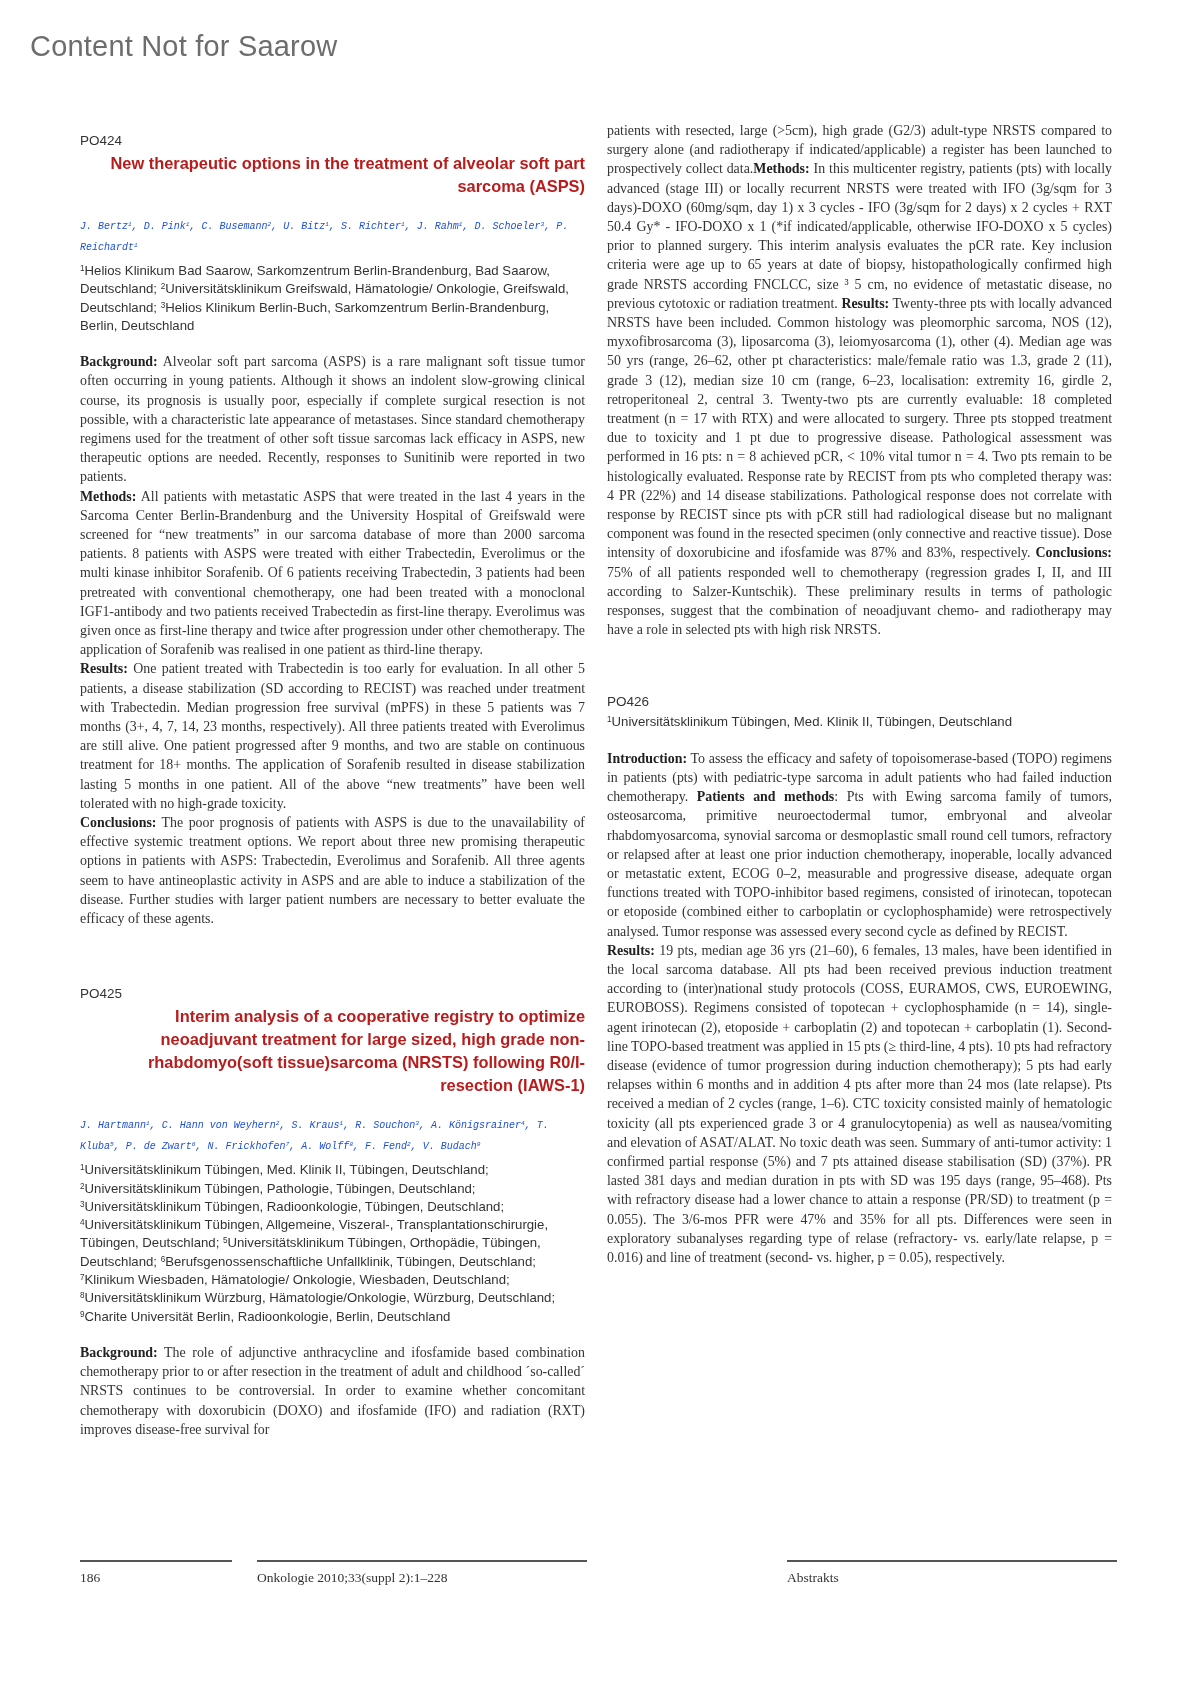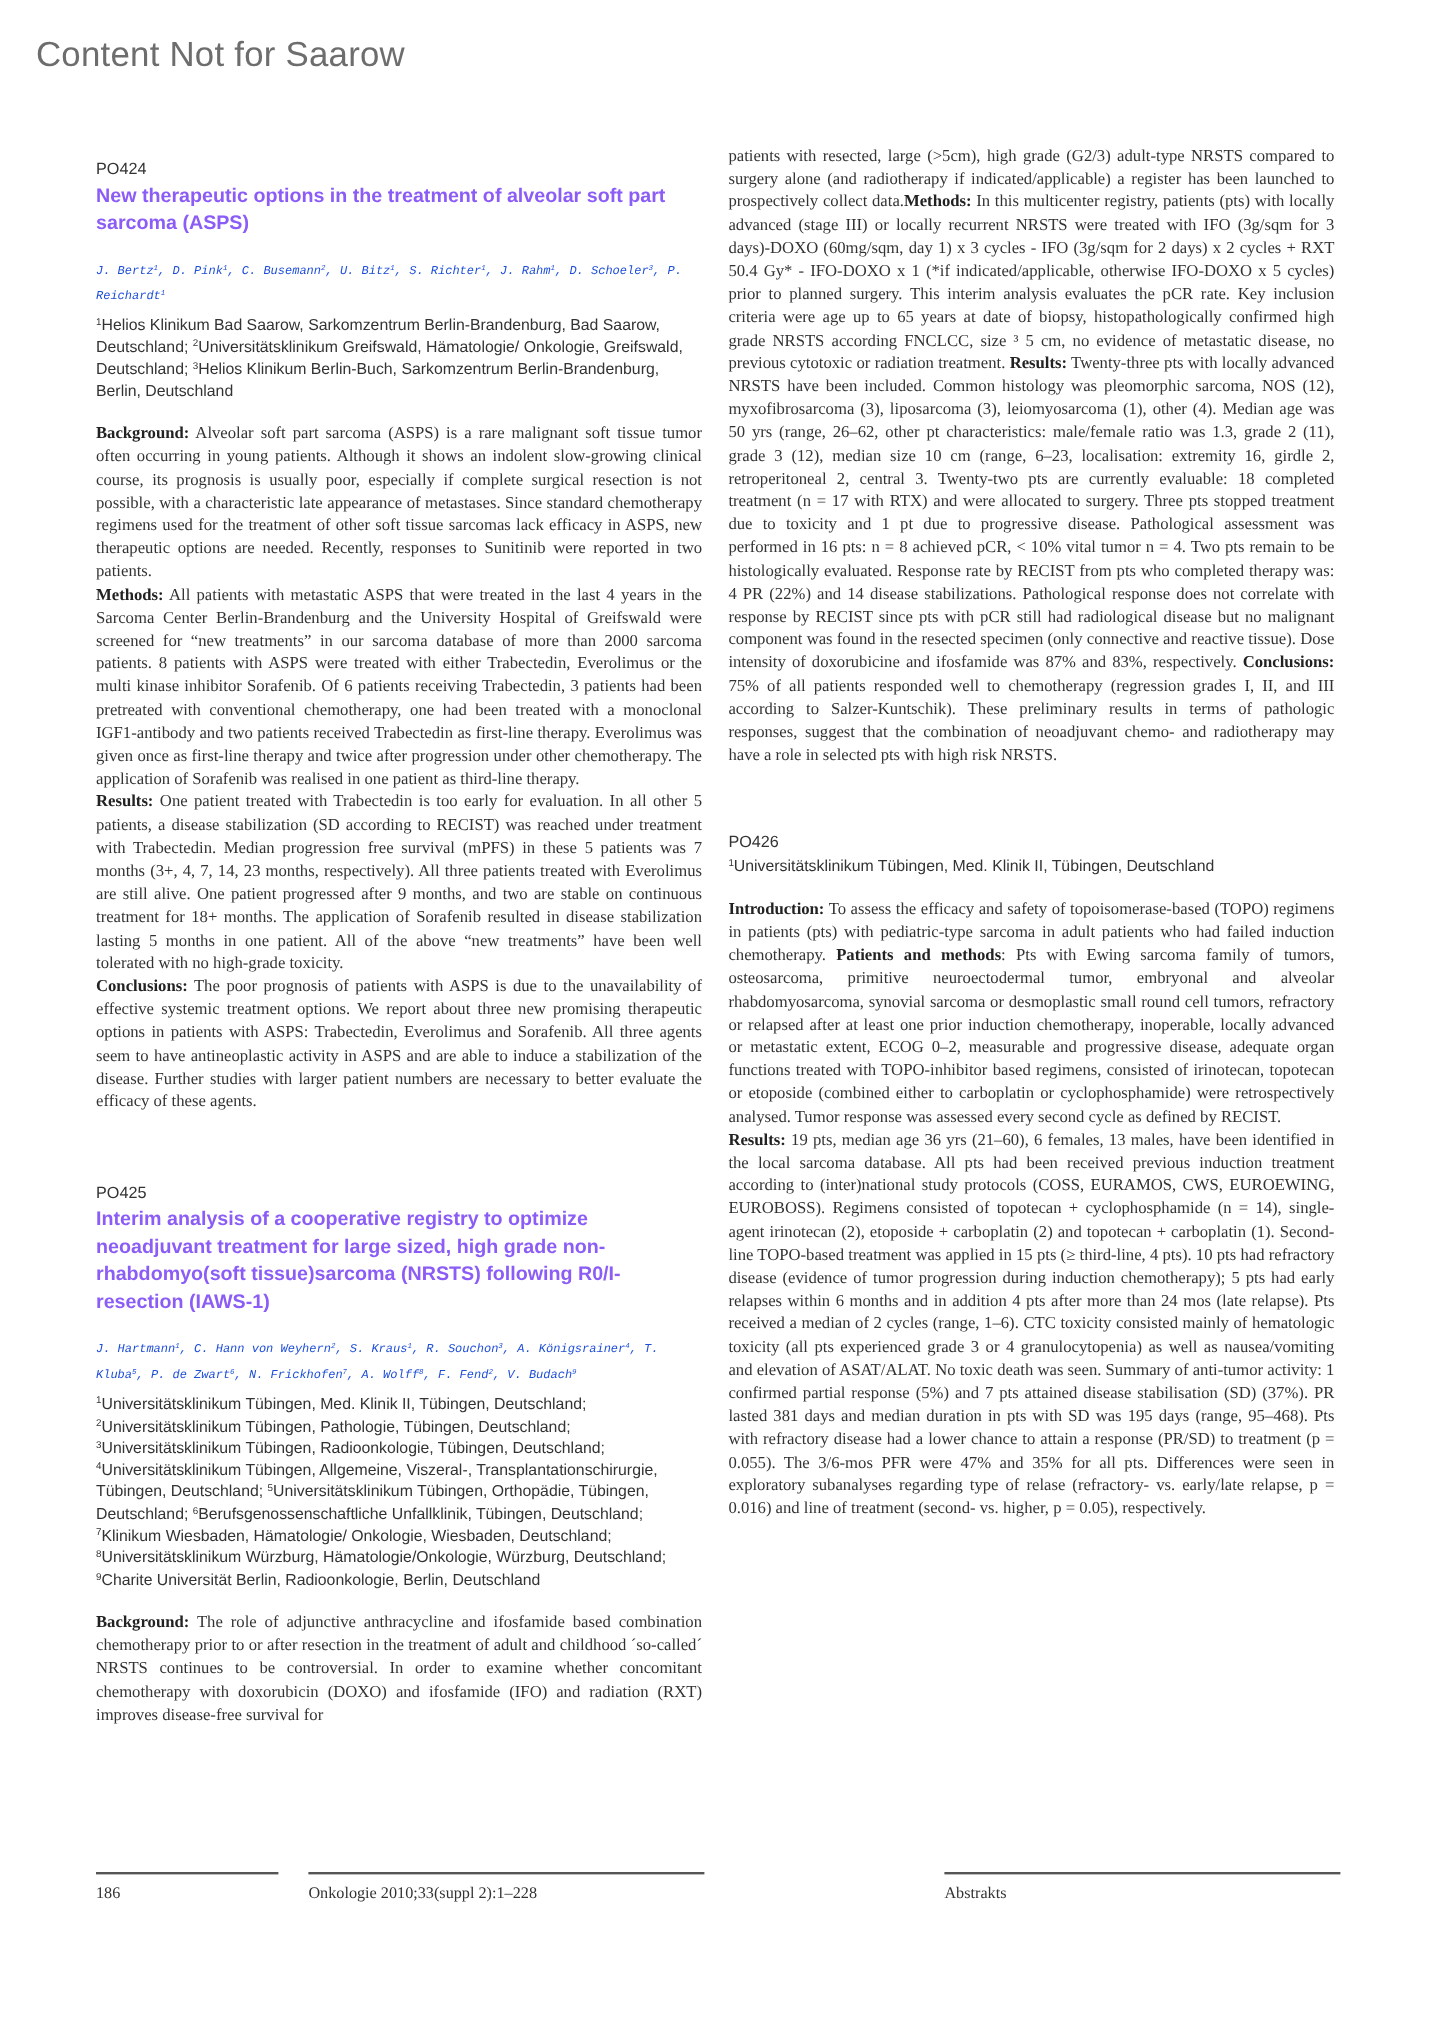--- a/index.html
+++ b/index.html
@@ -12,21 +12,21 @@
   .col { position: absolute; width: 505px; }
   .col-left { left: 80px; top: 121px; margin-top: 12px; }
   .col-right { left: 607px; top: 121px; }
   .abstract { margin: 0; }
   .abs-id {
     font-family: "Liberation Sans", sans-serif; font-size: 13.5px; color: #333;
     margin: 0 0 3px 0; line-height: 16px;
   }
   .abs-title {
     font-family: "Liberation Sans", sans-serif; font-weight: bold; font-size: 16.4px;
-    line-height: 23px; color: #8b5cf6; margin: 0 0 18px 0;
+    line-height: 23px; color: #b91c1c; margin: 0 0 18px 0; text-align: right;
   }
   .abs-authors {
     font-family: Liberation Mono, monospace; font-style: italic; font-size: 10px;
     line-height: 21px; color: #1d4ed8; margin: 0 0 4px 0;
   }
   .abs-affil {
     font-family: "Liberation Sans", sans-serif; font-size: 13.2px; line-height: 18.3px;
     color: #333; margin: 0 0 17px 0;
   }
   .abs-body {

